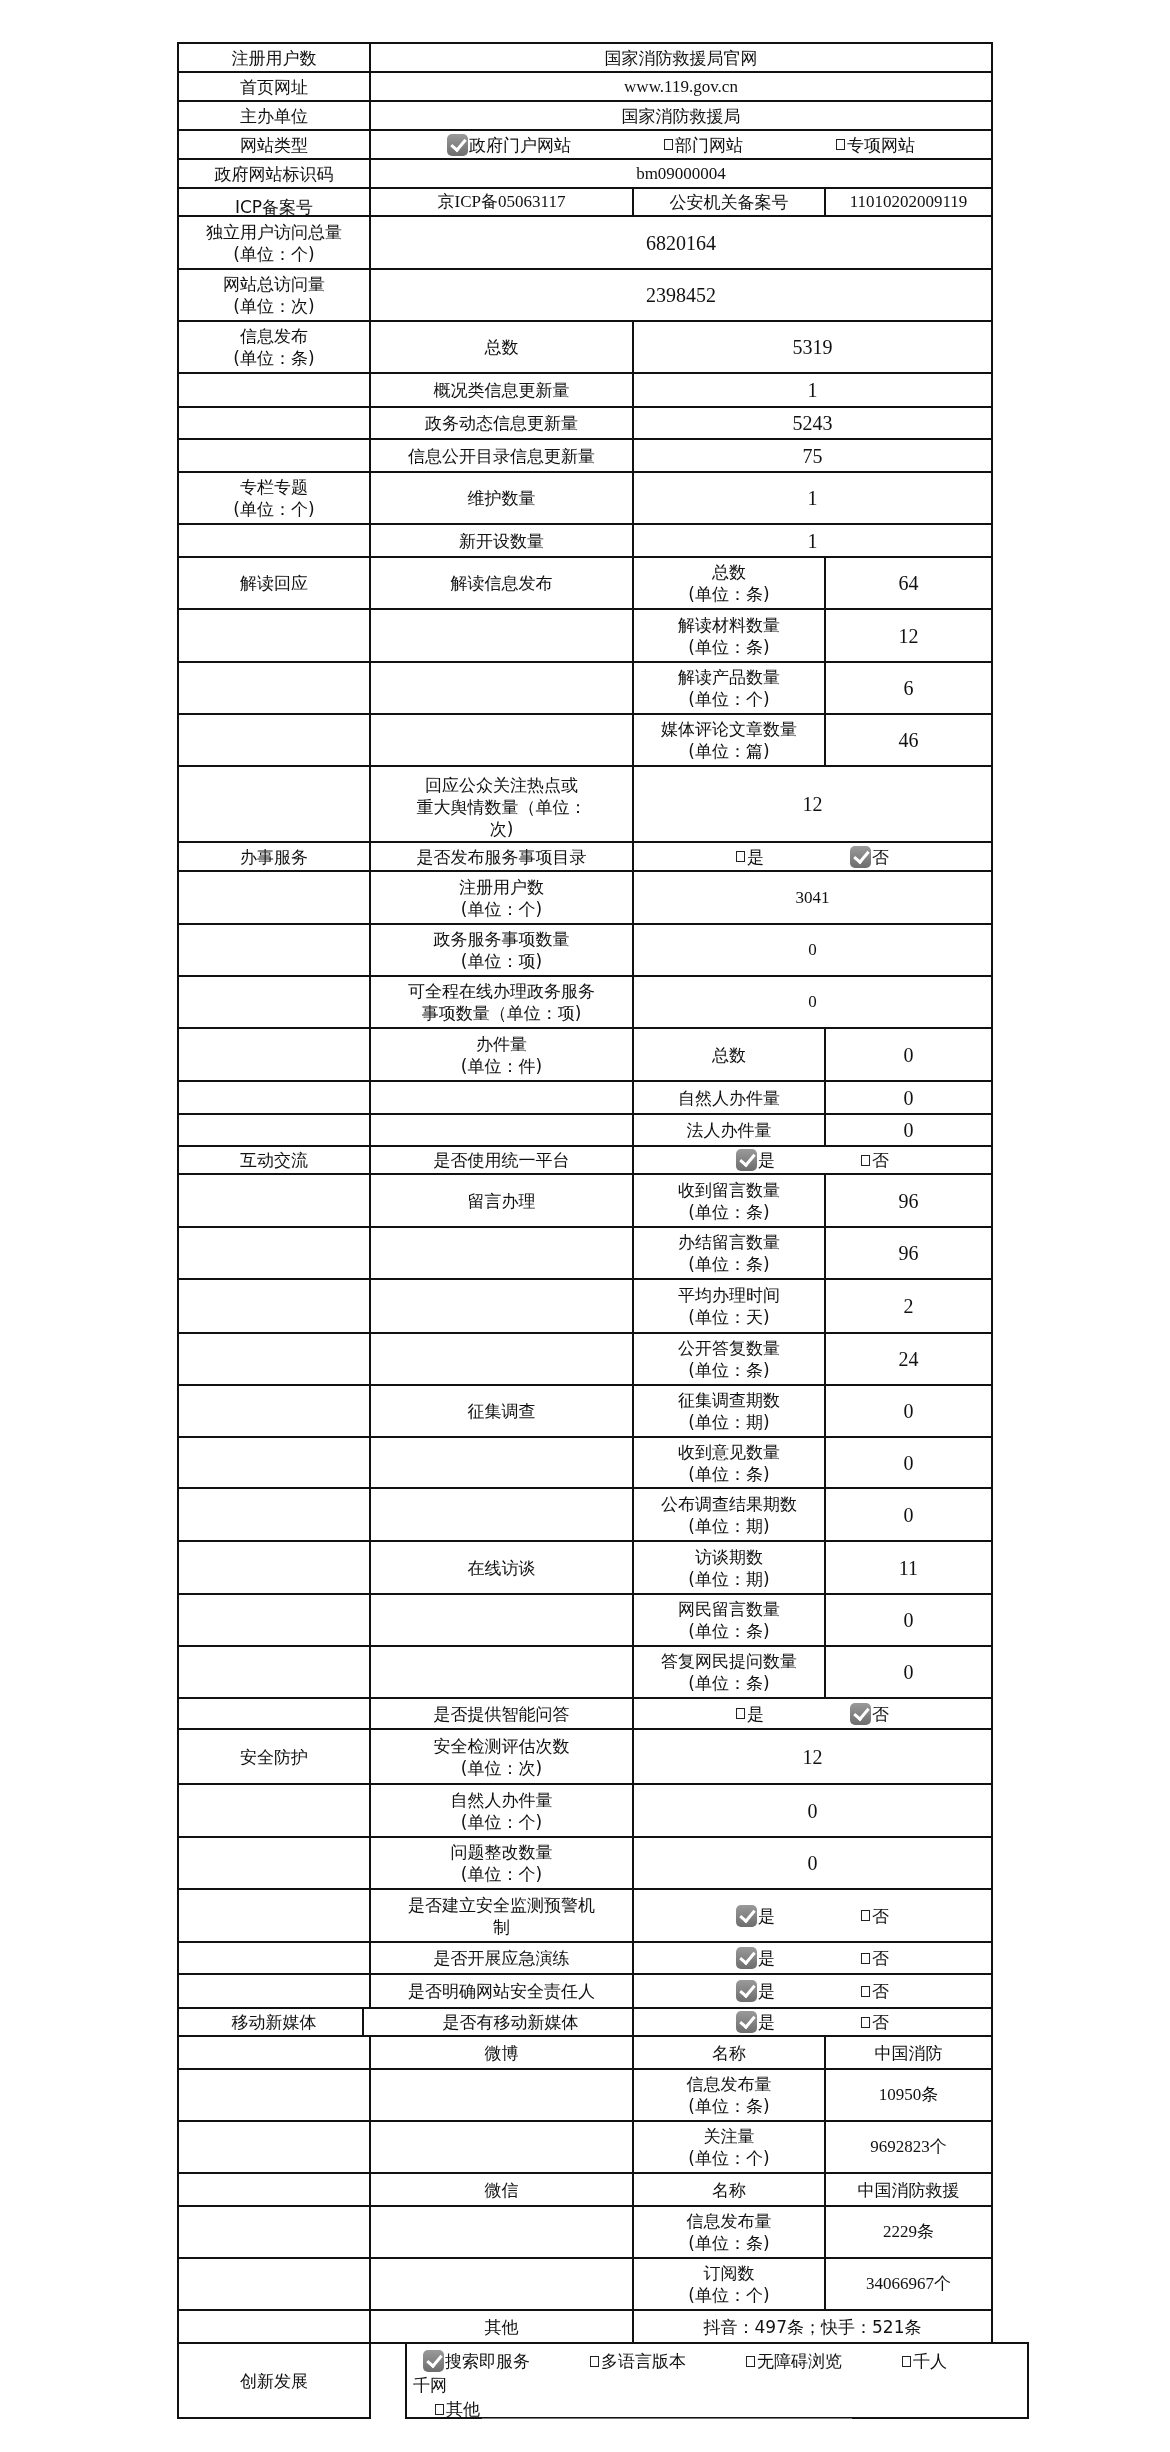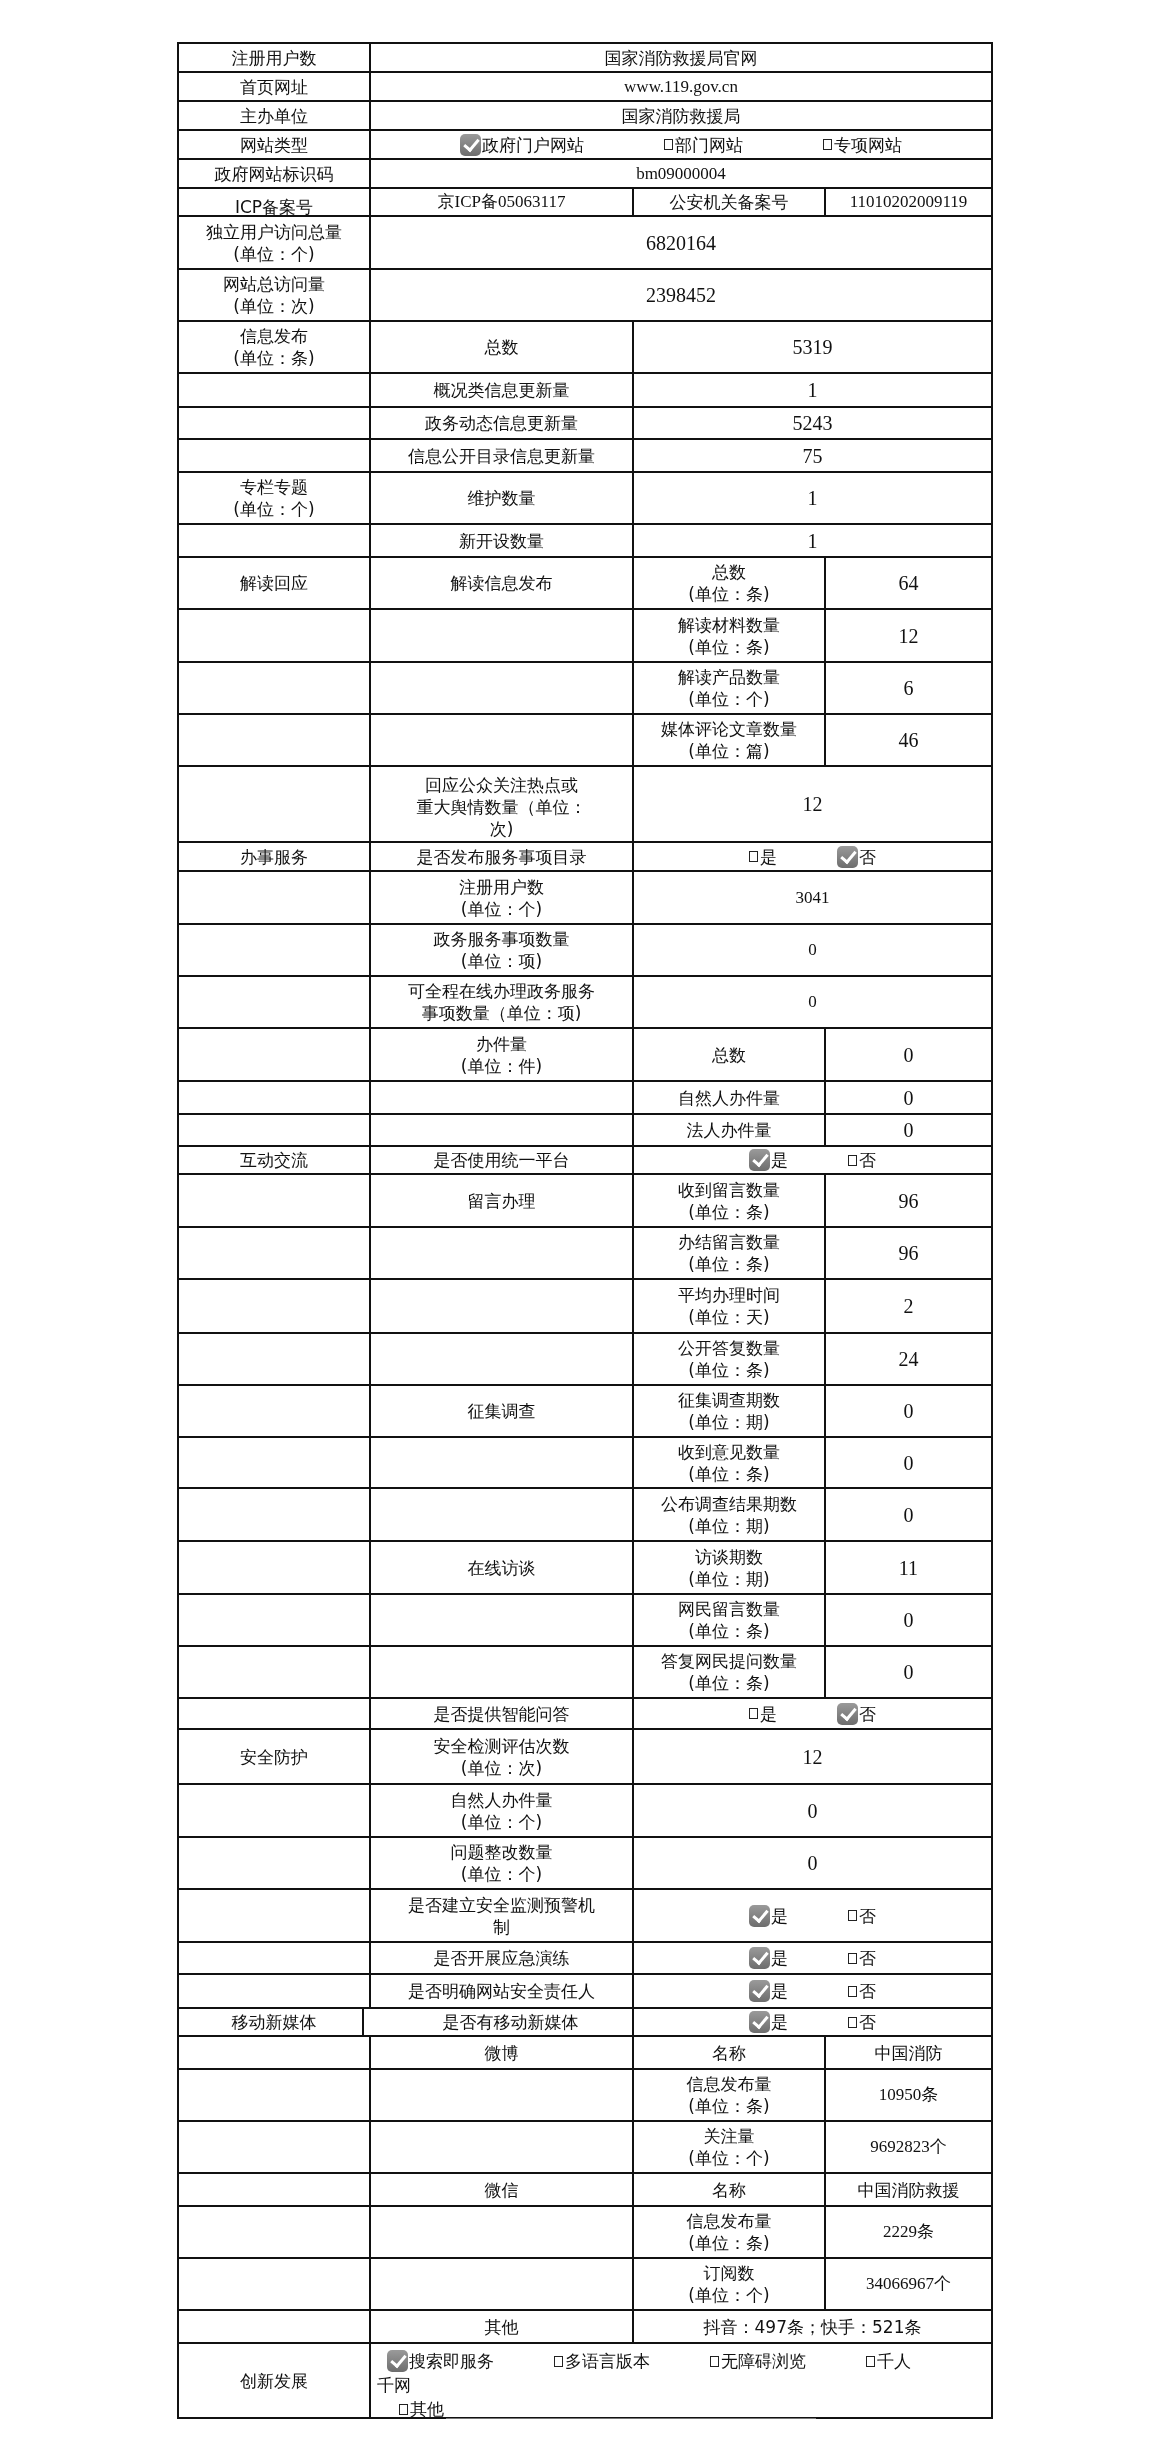--- a/index.html
+++ b/index.html
@@ -6,27 +6,27 @@
   body { width: 1170px; height: 2452px; position: relative; overflow: hidden;
          font-family: "DejaVu Sans", "Liberation Sans", sans-serif; color: #111; }
   #sheet { position: absolute; left: 0; top: 0; width: 1170px; height: 2452px; }
   .cell { position: absolute; box-sizing: border-box; border: 2px solid #111;
           display: flex; align-items: center; justify-content: center; text-align: center;
           font-size: 17px; line-height: 22px; background: #fff; padding: 0 4px; }
   .cell .txt { white-space: pre-line; }
   .num { font-family: "Liberation Serif", "DejaVu Serif", serif; font-size: 20px; }
   .numsm { font-family: "Liberation Serif", "DejaVu Serif", serif; font-size: 17px; }
   .opts { display: flex; align-items: center; justify-content: center; width: 100%; }
-  .opt { display: inline-flex; align-items: center; margin: 0 30px; }
+  .opt { display: inline-flex; align-items: center; margin: 0 43px; }
   .chk { display: inline-block; width: 21px; height: 22px; border-radius: 5px;
          background: linear-gradient(#9a9a9a, #6d6d6d); position: relative; margin-right: 1px; }
   .chk::after { content: ""; position: absolute; left: 7px; top: 2px; width: 6px; height: 12px;
          border: solid #fff; border-width: 0 3px 3px 0; transform: rotate(40deg); }
   .unchk { display: inline-block; width: 7px; height: 9px; border: 1px solid #222; margin-right: 2px; }
-  .innov { display: block; text-align: left; justify-content: flex-start; align-items: flex-start; padding: 6px 4px 0 6px; }
+  .innov { display: block; text-align: left; justify-content: flex-start; align-items: flex-start; padding: 6px 4px 0 6px; margin-left: 36px; }
   .innov .line1 { display: flex; align-items: center; padding-left: 10px; }
   .innov .line1 .opt { margin: 0 60px 0 0; }
   .innov .line1 .opt.last { margin-right: 0; }
   .innov .wrap { padding-left: 0; margin-top: 2px; }
   .innov .line3 { display: flex; align-items: center; padding-left: 22px; margin-top: 2px; }
   .blank-underline { display: inline-block; width: 370px; border-bottom: 1px solid #777; height: 18px; margin-left: 2px; }
 </style>
 </head>
 <body>
 

